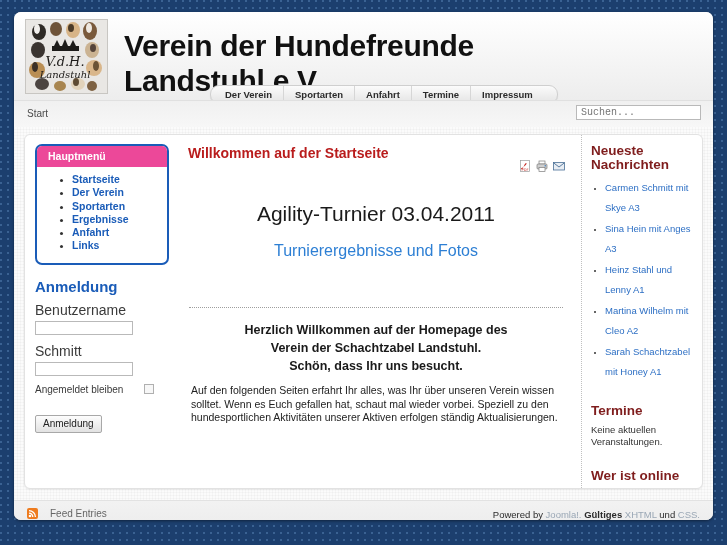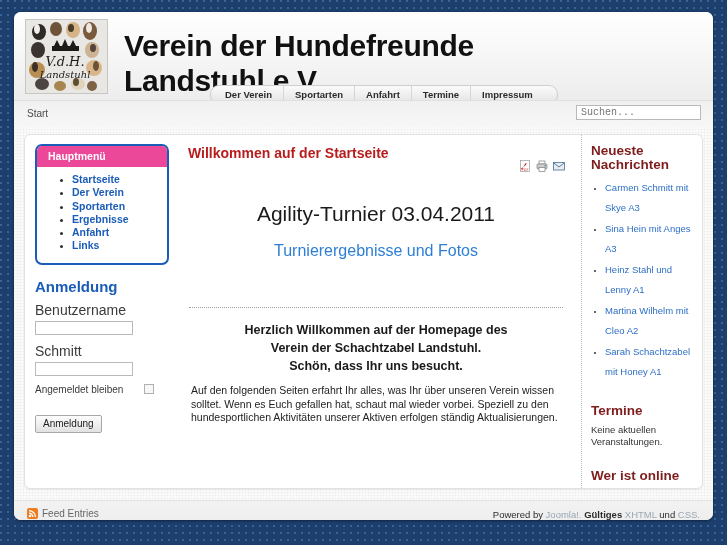--- a/index.html
+++ b/index.html
@@ -327,21 +327,21 @@
   
   .footer {
     position: relative;
     height: 28px;
     background: linear-gradient(#f2f2f2, #ececec);
     border-top: 1px solid #e2e2e2;
   }
   .feed {
     position: absolute;
     left: 13px; top: 7px;
-    display: flex; align-items: center; gap: 4px;
+    display: flex; align-items: center; gap: 12px;
     cursor: pointer;
   }
   .feed .flabel { font-size: 10px; color: #666; }
   .powered {
     position: absolute;
     right: 13px; top: 8px;
     font-size: 9.5px;
     color: #2b2b2b;
   }
   .powered .lnk { color: #9aa7b5; cursor: pointer; }

